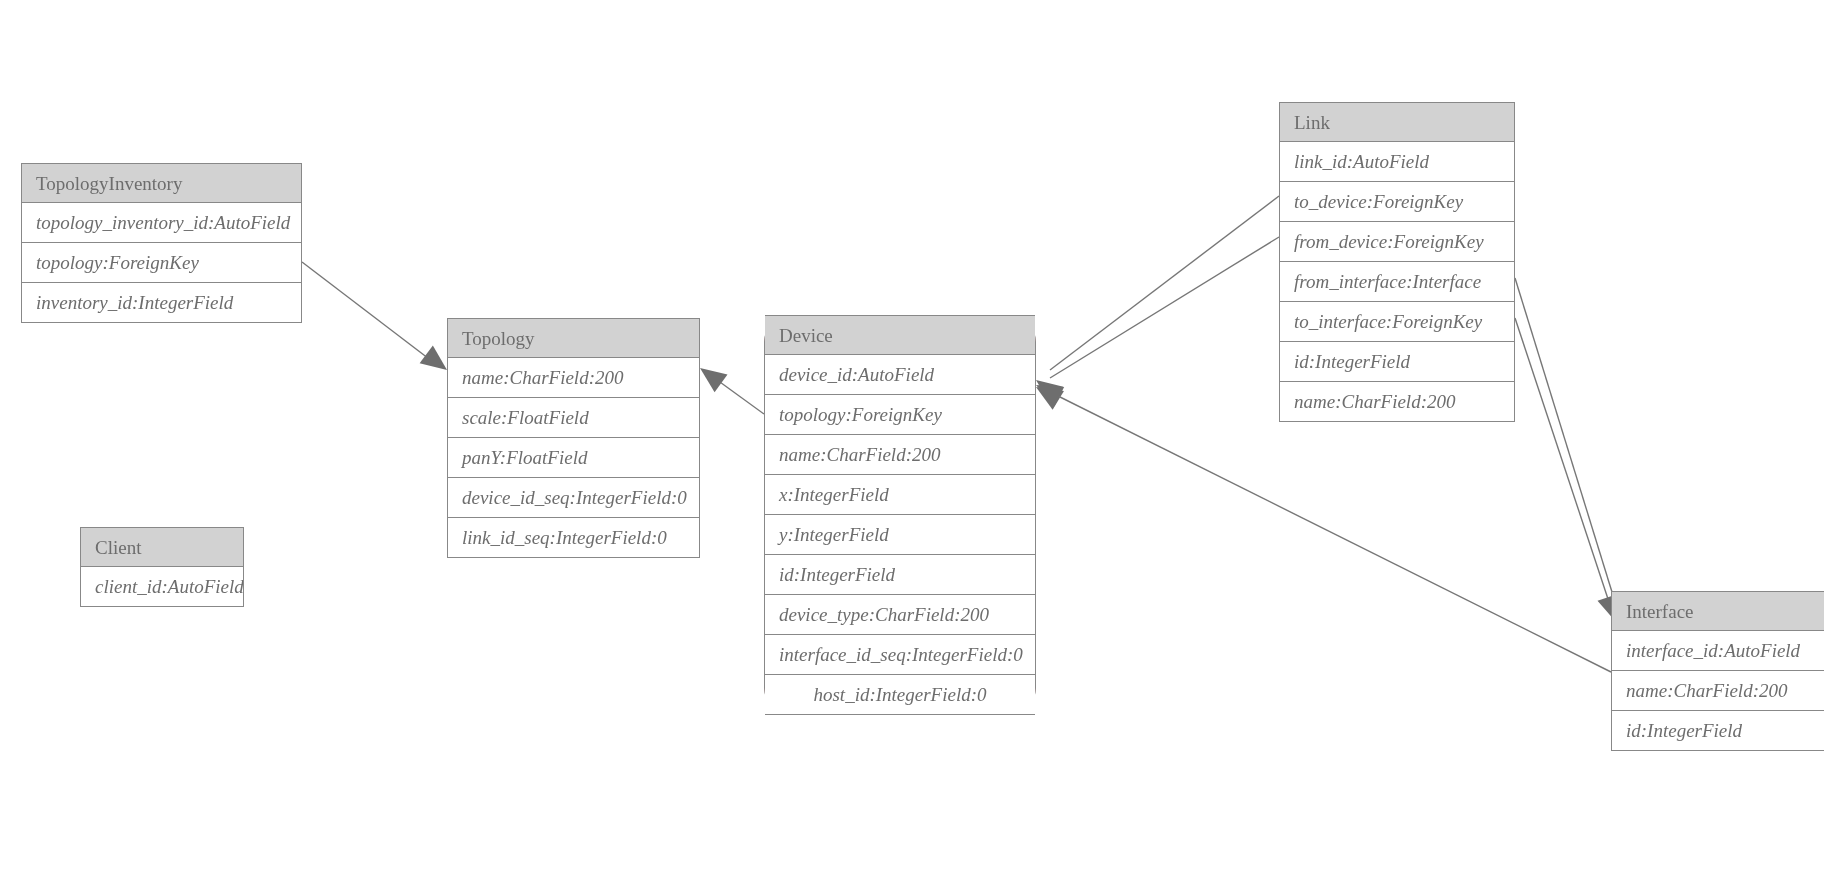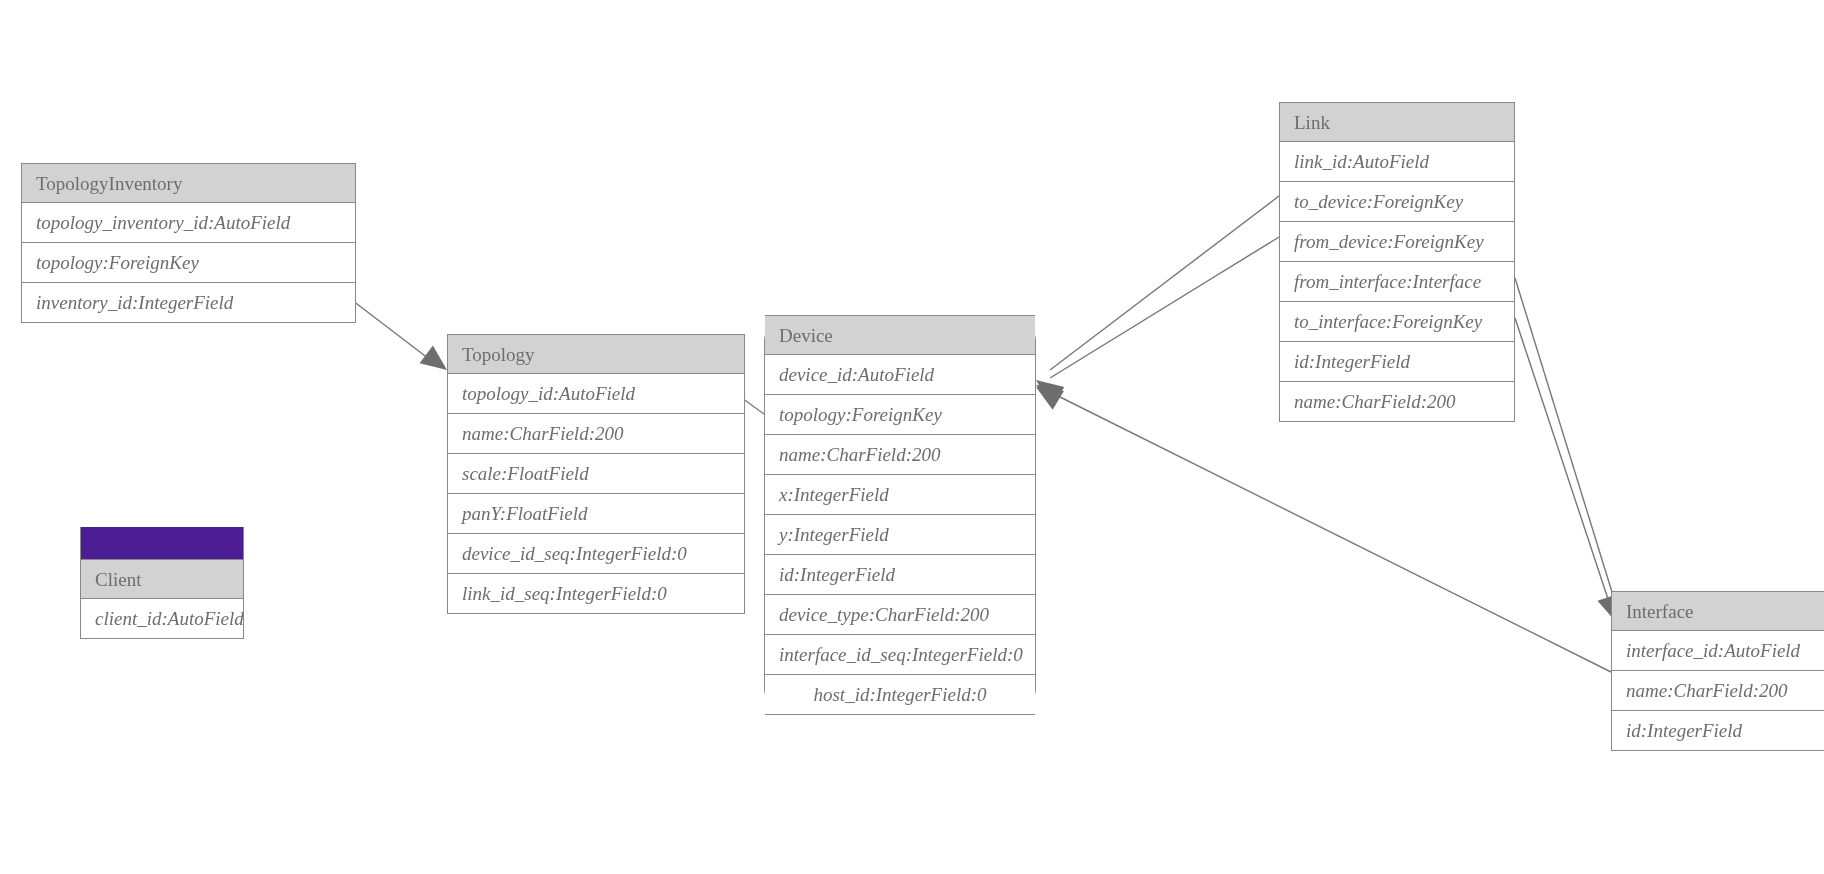--- a/index.html
+++ b/index.html
@@ -19,21 +19,21 @@
     position: absolute;
     left: 0;
     top: 0;
     width: 1824px;
     height: 874px;
     pointer-events: none;
   }
   .entity {
     position: absolute;
     box-sizing: border-box;
-    background: #4c1d95;
+    background: #ef4444;
     border: 1px solid #888888;
     border-top: none;
     border-bottom: none;
   }
   .entity-title {
     box-sizing: border-box;
     background: #d2d2d2;
     border-top: 1px solid #888888;
     border-bottom: 1px solid #888888;
     color: #6d6d6d;
@@ -88,29 +88,28 @@
         <path d="M 1515,318 L 1610,605" stroke="#777777" stroke-width="1.4" fill="none"></path>
         <polygon points="0,0 -26,-11 -26,11" fill="#6e6e6e" transform="translate(1616,622) rotate(72)"></polygon>
       </g>
       <g>
         <path d="M 1611,672 L 1050,392" stroke="#777777" stroke-width="1.4" fill="none"></path>
         <polygon points="0,0 -26,-11 -26,11" fill="#6e6e6e" transform="translate(1036,385) rotate(207)"></polygon>
       </g>
     </svg>
 
   <div id="entity-layer">
-      <div class="entity" style="left: 21px; top: 163px; width: 335px; border-color: rgb(136, 136, 136);">
+      <div class="entity" style="left: 21px; top: 163px; width: 281px; border-color: rgb(136, 136, 136);">
         <div class="entity-title" style="background: rgb(210, 210, 210); color: rgb(109, 109, 109); border-color: rgb(136, 136, 136);">TopologyInventory</div>
         <div class="entity-attr" style="color: rgb(109, 109, 109); border-color: rgb(136, 136, 136);">topology_inventory_id:AutoField</div>
         <div class="entity-attr" style="color: rgb(109, 109, 109); border-color: rgb(136, 136, 136);">topology:ForeignKey</div>
         <div class="entity-attr" style="color: rgb(109, 109, 109); border-color: rgb(136, 136, 136);">inventory_id:IntegerField</div>
       </div>
-      <div class="entity" style="left: 447px; top: 318px; width: 298px; border-color: rgb(136, 136, 136); margin-top: 16px;">
+      <div class="entity" style="left: 447px; top: 318px; width: 253px; border-color: rgb(136, 136, 136);">
         <div class="entity-title" style="background: rgb(210, 210, 210); color: rgb(109, 109, 109); border-color: rgb(136, 136, 136);">Topology</div>
-        <div class="entity-attr" style="color: rgb(109, 109, 109); border-color: rgb(136, 136, 136);">topology_id:AutoField</div>
         <div class="entity-attr" style="color: rgb(109, 109, 109); border-color: rgb(136, 136, 136);">name:CharField:200</div>
         <div class="entity-attr" style="color: rgb(109, 109, 109); border-color: rgb(136, 136, 136);">scale:FloatField</div>
         <div class="entity-attr" style="color: rgb(109, 109, 109); border-color: rgb(136, 136, 136);">panY:FloatField</div>
         <div class="entity-attr" style="color: rgb(109, 109, 109); border-color: rgb(136, 136, 136);">device_id_seq:IntegerField:0</div>
         <div class="entity-attr" style="color: rgb(109, 109, 109); border-color: rgb(136, 136, 136);">link_id_seq:IntegerField:0</div>
       </div>
       <div class="entity" style="left: 764px; top: 315px; width: 272px; border-color: rgb(136, 136, 136); border-radius: 27px;">
         <div class="entity-title" style="background: rgb(210, 210, 210); color: rgb(109, 109, 109); border-color: rgb(136, 136, 136);">Device</div>
         <div class="entity-attr" style="color: rgb(109, 109, 109); border-color: rgb(136, 136, 136);">device_id:AutoField</div>
         <div class="entity-attr" style="color: rgb(109, 109, 109); border-color: rgb(136, 136, 136);">topology:ForeignKey</div>
@@ -132,18 +131,18 @@
         <div class="entity-attr" style="color: rgb(109, 109, 109); border-color: rgb(136, 136, 136);">id:IntegerField</div>
         <div class="entity-attr" style="color: rgb(109, 109, 109); border-color: rgb(136, 136, 136);">name:CharField:200</div>
       </div>
       <div class="entity" style="left: 1611px; top: 564px; width: 226px; border-color: rgb(136, 136, 136); margin-top: 27px;">
         <div class="entity-title" style="background: rgb(210, 210, 210); color: rgb(109, 109, 109); border-color: rgb(136, 136, 136);">Interface</div>
         <div class="entity-attr" style="color: rgb(109, 109, 109); border-color: rgb(136, 136, 136);">interface_id:AutoField</div>
         <div class="entity-attr" style="color: rgb(109, 109, 109); border-color: rgb(136, 136, 136);">name:CharField:200</div>
         <div class="entity-attr" style="color: rgb(109, 109, 109); border-color: rgb(136, 136, 136);">id:IntegerField</div>
       </div>
       <div class="entity" style="left: 80px; top: 527px; width: 164px; border-color: rgb(136, 136, 136);">
-        <div class="entity-title" style="background: rgb(210, 210, 210); color: rgb(109, 109, 109); border-color: rgb(136, 136, 136); margin-top: 32px;">Client</div>
+        <div class="entity-title" style="background: rgb(210, 210, 210); color: rgb(109, 109, 109); border-color: rgb(136, 136, 136);">Client</div>
         <div class="entity-attr" style="color: rgb(109, 109, 109); border-color: rgb(136, 136, 136);">client_id:AutoField</div>
       </div>
     </div>
 
 </div>
 
 </body></html>

